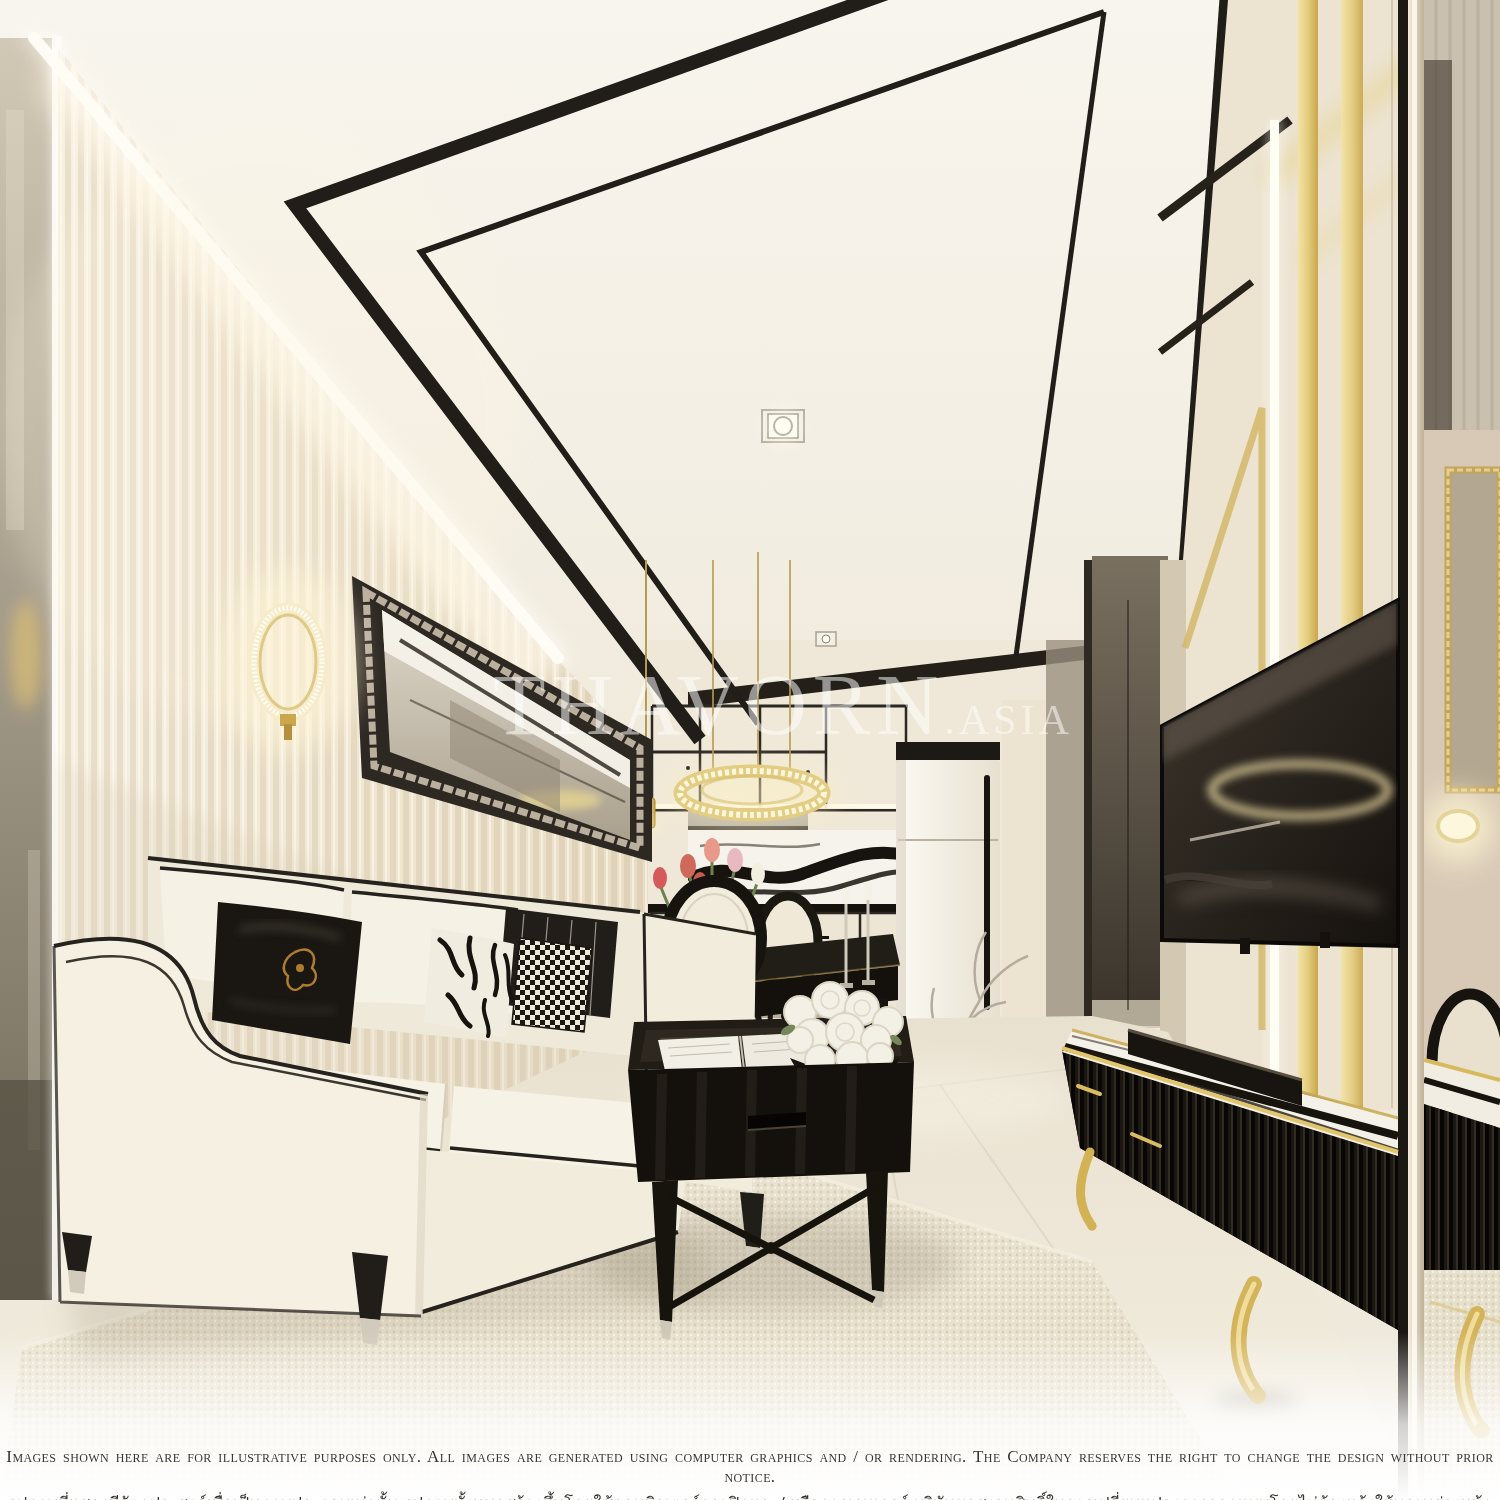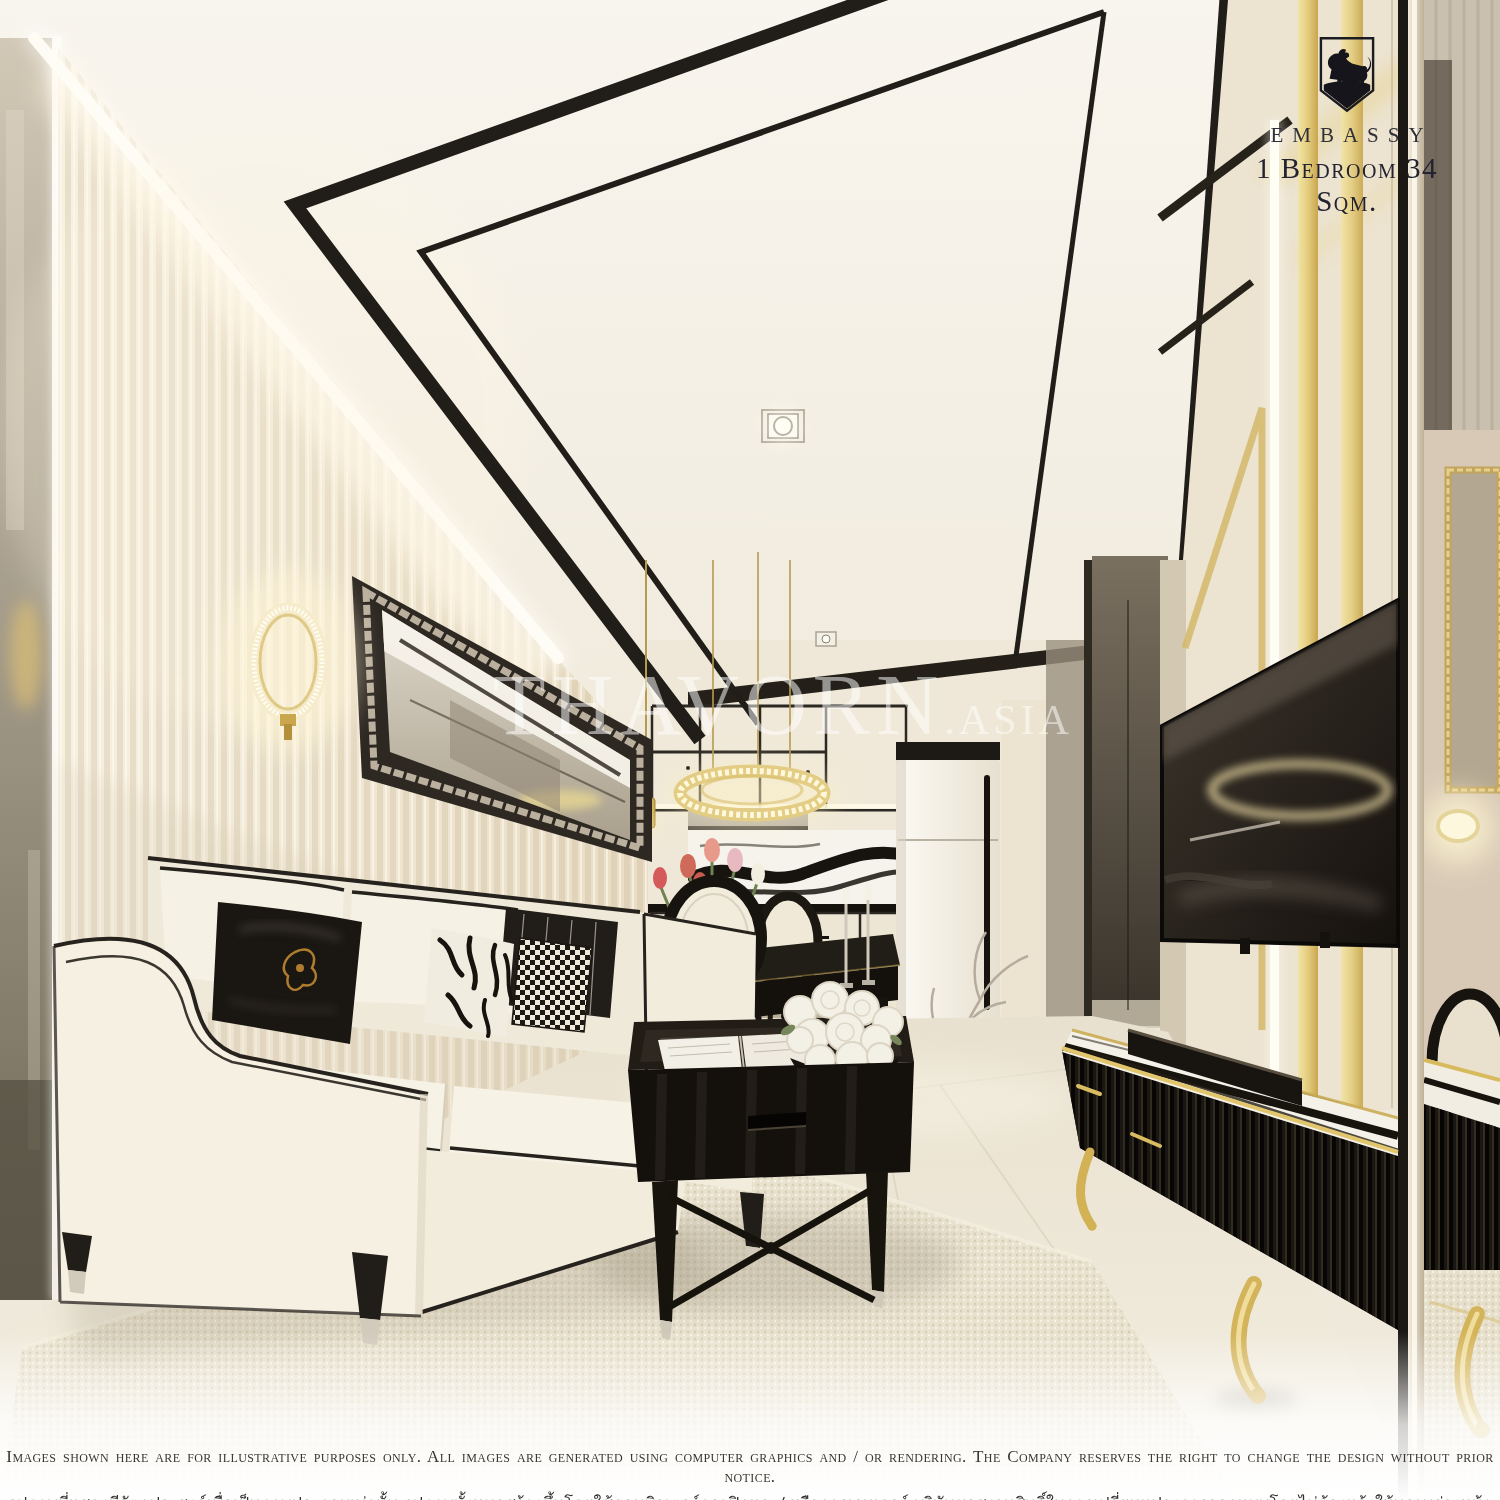--- a/index.html
+++ b/index.html
@@ -528,30 +528,20 @@
     <polygon points="866,1172 888,1170 884,1292 872,1290" fill="#17140e"></polygon>
     <polygon points="872,1290 884,1292 882,1308 874,1306" fill="#cfc8b9"></polygon>
     <path d="M664,1310 L878,1186 M668,1196 L874,1300" stroke="#16130d" stroke-width="7"></path>
     <circle cx="771" cy="1248" r="6" fill="#16130d"></circle>
   </g>
 </g>
 
 <rect x="0" y="1332" width="1500" height="168" fill="url(#gFade)"></rect>
 </svg>
 
-<div class="logo">
-  <svg class="crest" viewBox="0 0 60 80" xmlns="http://www.w3.org/2000/svg">
-    <path d="M3,2 H57 V56 L30,77 L3,56 Z" fill="none" stroke="#1b1b22" stroke-width="2.5"></path>
-    <path d="M6,50 C18,45 42,45 54,50 L54,56 L30,75 L6,56 Z" fill="#15151b"></path>
-    <path d="M12,44 L14,34 C10,32 9,26 12,22 C14,19 18,17 21,18 C22,14 26,12 29,14 L28,17 C31,16 33,18 32,21 L29,23 C31,26 34,28 38,29 L46,31 C50,30 52,33 50,36 C52,40 51,44 48,46 L46,53 L43,53 L44,47 L37,48 L36,53 L33,53 L33,48 L24,46 L23,52 L20,52 L20,45 Z" fill="#15151b"></path>
-    <path d="M48,36 C54,34 56,26 51,21 C56,24 57,33 50,38 Z" fill="#15151b"></path>
-  </svg>
-  <div class="brand-name">EMBASSY</div>
-  <div class="unit-label">1 Bedroom 34 Sqm.</div>
-</div>
 
 <div class="watermark">
   <span>THAVORN</span><span class="wm-suffix">.ASIA</span>
 </div>
 
 <div class="disclaimer">
   <div class="d1">Images shown here are for illustrative purposes only. All images are generated using computer graphics and / or rendering. The Company reserves the right to change the design without prior notice.</div>
   <div class="d2">รูปภาพที่แสดงมีวัตถุประสงค์เพื่อเป็นภาพประกอบเท่านั้น รูปภาพทั้งหมดสร้างขึ้นโดยใช้คอมพิวเตอร์กราฟิกและ/ หรือการเรนเดอร์ บริษัทขอสงวนสิทธิ์ในการเปลี่ยนแปลงการออกแบบโดยไม่ต้องแจ้งให้ทราบล่วงหน้า</div>
 </div>
 

